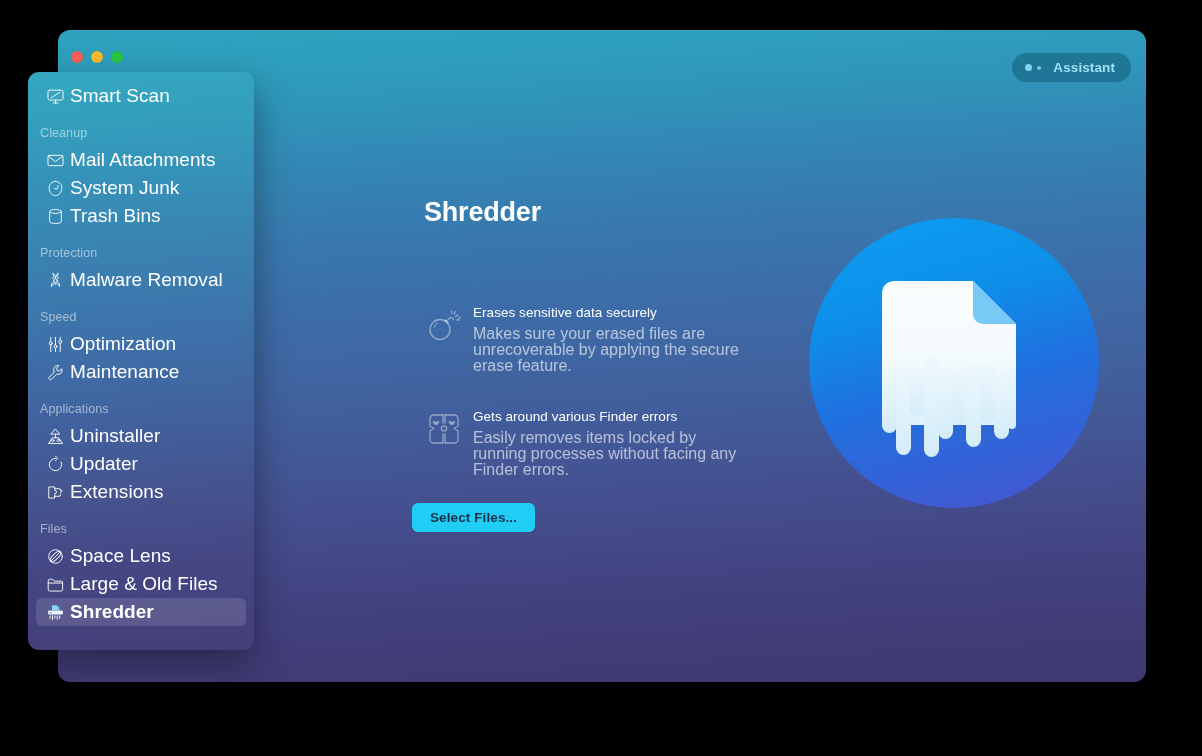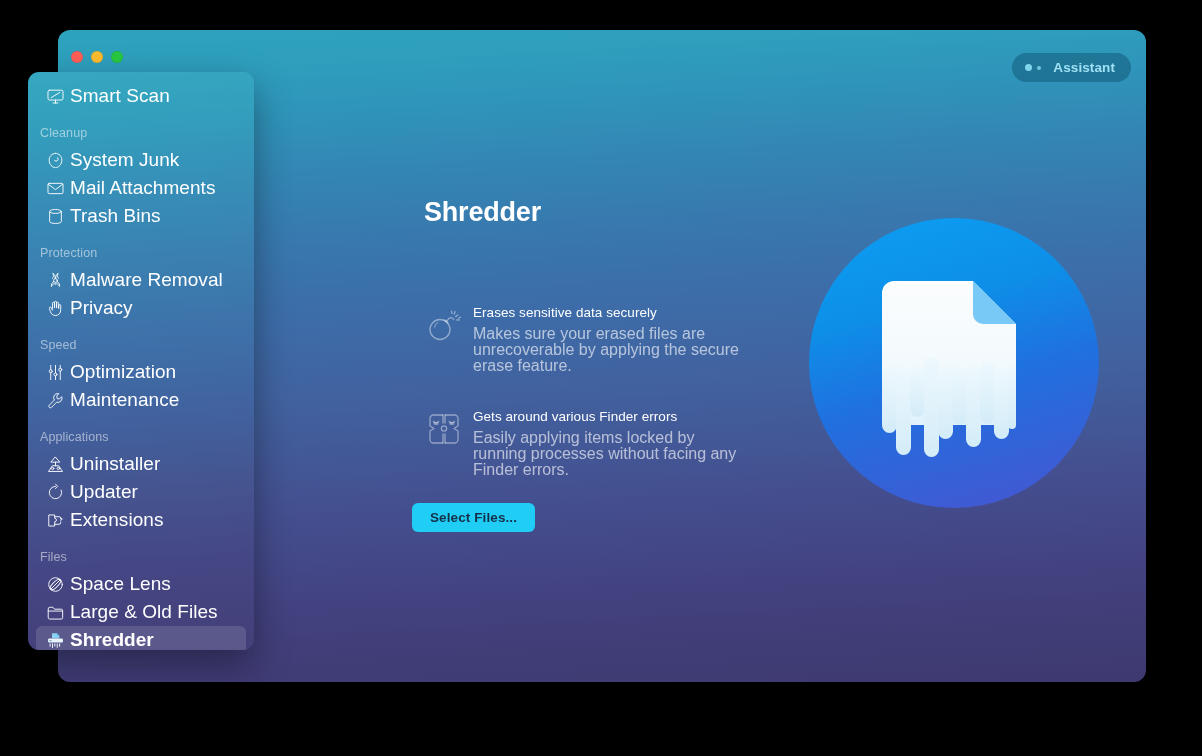--- a/index.html
+++ b/index.html
@@ -321,21 +321,21 @@
               <path d="M18 5 v8 M20 13 v-8 M18 24 v9 M20 33 v-9" stroke-linecap="round"></path>
               <circle cx="19" cy="18.5" r="2.6"></circle>
               <path d="M8.5 11.5 q2.5 2.6 5.2 0" stroke-linecap="round"></path>
               <path d="M24.3 11.5 q2.5 2.6 5.2 0" stroke-linecap="round"></path>
               <path d="M8.8 13 h4.4 M9.6 14.3 h3" stroke-linecap="round" opacity="0.8"></path>
               <path d="M24.6 13 h4.4 M25.4 14.3 h3" stroke-linecap="round" opacity="0.8"></path>
             </svg>
           </div>
           <div class="feature-body">
             <div class="feature-title">Gets around various Finder errors</div>
-            <div class="feature-desc">Easily applying items locked by running processes without facing any Finder errors.</div>
+            <div class="feature-desc">Easily removes items locked by running processes without facing any Finder errors.</div>
           </div>
         </div>
 
       </div>
 
       <button class="primary-btn">Select Files...</button>
 
       <div class="hero">
         <svg viewBox="0 0 292 292" xmlns="http://www.w3.org/2000/svg">
           <defs>
@@ -395,34 +395,34 @@
             <path d="M12 16.5v3.7"></path>
             <path d="M6.5 13.5 17.5 6.8"></path>
           </svg>
         </span>
         <span class="sb-label">Smart Scan</span>
       </div>
       <div class="sb-section-title">Cleanup</div>
       <div class="sb-item">
         <span class="sb-icon">
           <svg width="19" height="19" viewBox="0 0 24 24" fill="none" stroke="currentColor" stroke-width="1.25" stroke-linecap="round" stroke-linejoin="round">
+            <rect x="2.5" y="5.5" width="19" height="13" rx="1.6"></rect>
+            <path d="M3 6.6 12 13.4 21 6.6"></path>
+          </svg>
+        </span>
+        <span class="sb-label">Mail Attachments</span>
+      </div>
+      <div class="sb-item">
+        <span class="sb-icon">
+          <svg width="19" height="19" viewBox="0 0 24 24" fill="none" stroke="currentColor" stroke-width="1.25" stroke-linecap="round" stroke-linejoin="round">
             <path d="M12 3c4.6 0 8 3.6 8 8.4 0 5.4-4 9.6-8 9.6s-8-4-8-9.3C4 6.8 7.4 3 12 3z"></path>
             <path d="M14.6 8.4a2.6 2.6 0 1 1-3.7 3.7"></path>
           </svg>
         </span>
         <span class="sb-label">System Junk</span>
-      </div>
-      <div class="sb-item">
-        <span class="sb-icon">
-          <svg width="19" height="19" viewBox="0 0 24 24" fill="none" stroke="currentColor" stroke-width="1.25" stroke-linecap="round" stroke-linejoin="round">
-            <rect x="2.5" y="5.5" width="19" height="13" rx="1.6"></rect>
-            <path d="M3 6.6 12 13.4 21 6.6"></path>
-          </svg>
-        </span>
-        <span class="sb-label">Mail Attachments</span>
       </div>
       <div class="sb-item">
         <span class="sb-icon">
           <svg width="19" height="19" viewBox="0 0 24 24" fill="none" stroke="currentColor" stroke-width="1.25" stroke-linecap="round" stroke-linejoin="round">
             <path d="M4.6 6.3v12.1c0 1.3 3.3 2.4 7.4 2.4s7.4-1.1 7.4-2.4V6.3"></path>
             <ellipse cx="12" cy="5.6" rx="7.4" ry="2.5"></ellipse>
           </svg>
         </span>
         <span class="sb-label">Trash Bins</span>
       </div>
@@ -431,31 +431,20 @@
         <span class="sb-icon">
           <svg width="19" height="19" viewBox="0 0 24 24" fill="none" stroke="currentColor" stroke-width="1.25" stroke-linecap="round" stroke-linejoin="round">
             <circle cx="12" cy="12" r="2.4"></circle>
             <path d="M12 9.6C12 6.4 10.4 4 8.6 2.9c2 3.6 1.1 5.4-.5 6.3"></path>
             <path d="M9.9 13.2c-2.8 1.6-3.3 4.4-3 6.4 1.6-3.7 3.6-4 5.2-3.1"></path>
             <path d="M14.1 13.2c2.8 1.6 3.3 4.4 3 6.4-1.6-3.7-3.6-4-5.2-3.1"></path>
             <path d="M12 9.6c0-3.2 1.6-5.6 3.4-6.7-2 3.6-1.1 5.4.5 6.3"></path>
           </svg>
         </span>
         <span class="sb-label">Malware Removal</span>
-      </div>
-      <div class="sb-item">
-        <span class="sb-icon">
-          <svg width="19" height="19" viewBox="0 0 24 24" fill="none" stroke="currentColor" stroke-width="1.25" stroke-linecap="round" stroke-linejoin="round">
-            <path d="M8.2 12V5.3a1.3 1.3 0 0 1 2.6 0V11"></path>
-            <path d="M10.8 10.6V4.2a1.3 1.3 0 0 1 2.6 0v6.4"></path>
-            <path d="M13.4 10.9V5.6a1.3 1.3 0 0 1 2.6 0v6.2"></path>
-            <path d="M16 11.6V8.4a1.3 1.3 0 0 1 2.6 0v5.1c0 4.3-2.6 7.4-6.4 7.4-3.4 0-6-2.1-6.7-5.2L4.3 12c-.4-1.2.4-2 1.4-1.8.6.1 1 .5 1.3 1.2l1.2 2.7"></path>
-          </svg>
-        </span>
-        <span class="sb-label">Privacy</span>
       </div>
       <div class="sb-section-title">Speed</div>
       <div class="sb-item">
         <span class="sb-icon">
           <svg width="19" height="19" viewBox="0 0 24 24" fill="none" stroke="currentColor" stroke-width="1.25" stroke-linecap="round">
             <path d="M6 3v5.4M6 12.6V21M12 3v9.4M12 16.6V21M18 3v3.4M18 10.6V21"></path>
             <circle cx="6" cy="10.5" r="1.9"></circle>
             <circle cx="12" cy="14.5" r="1.9"></circle>
             <circle cx="18" cy="8.5" r="1.9"></circle>
           </svg>

